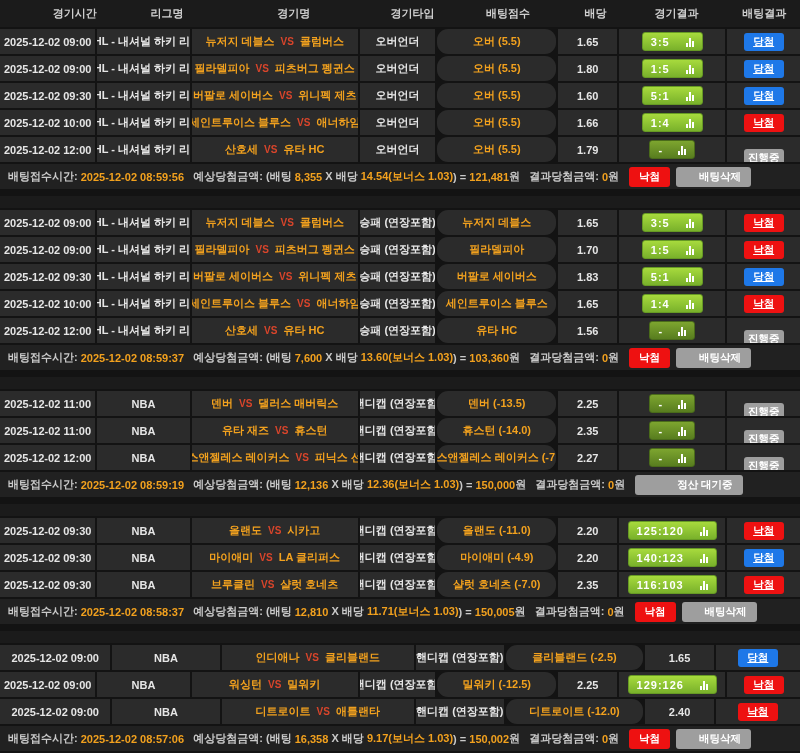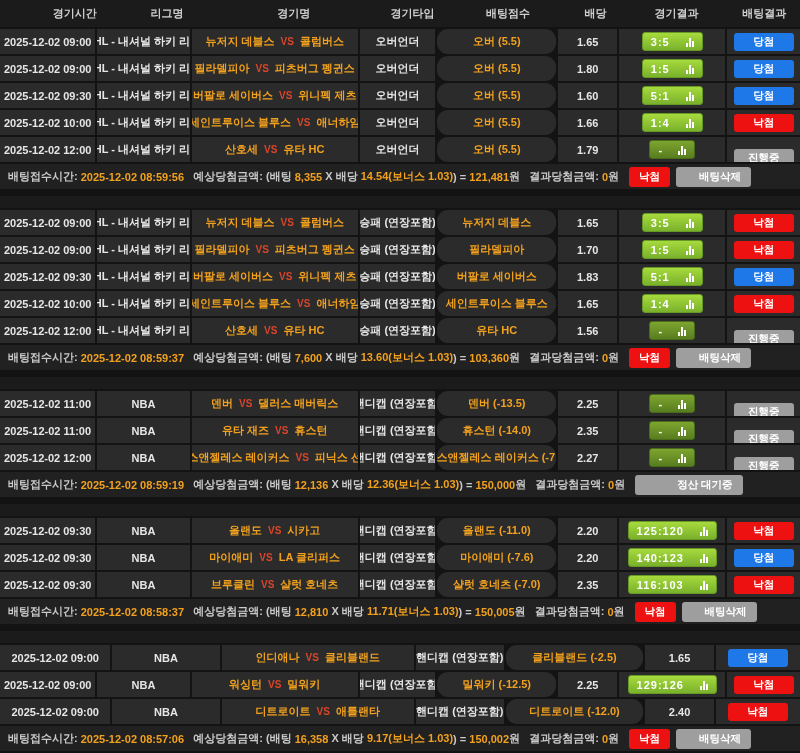--- a/index.html
+++ b/index.html
@@ -34,21 +34,21 @@
     background:linear-gradient(#a7da3d,#79b12b);color:#fff;font-weight:bold;font-size:11px;
     letter-spacing:1px;cursor:pointer;font-family:inherit;
   }
   .btn-score.pending{
     background:linear-gradient(#7da52f,#587d1f);border-color:#4a6b1a;min-width:44px;letter-spacing:0;
   }
   .bars{display:inline-flex;align-items:flex-end;gap:1px;height:10px;}
   .bars i{display:block;width:2px;background:#fff;}
   .badge{
     display:inline-flex;align-items:center;justify-content:center;
-    width:60px;height:18px;border-radius:3px;color:#fff;font-weight:bold;font-size:10.5px;
+    width:40px;height:18px;border-radius:3px;color:#fff;font-weight:bold;font-size:10.5px;text-decoration:underline;
   }
   .badge.win{background:var(--win-blue);}
   .badge.lose{background:var(--lose-red);}
   .badge.progress{background:var(--progress-gray);margin-top:16px;}
   .tfoot{
     margin-top:2px;height:25px;background:var(--footer-bg);
     display:flex;align-items:center;padding:0 8px;font-size:11px;
   }
   .fleft{display:flex;align-items:center;white-space:nowrap;overflow:hidden;}
   .seg.label{color:var(--text-gray);font-weight:bold;white-space:pre;}
@@ -494,21 +494,21 @@
       </div>
       <div class="row">
         <div class="cell c0">2025-12-02 09:30</div>
         <div class="cell c1">NBA</div>
         <div class="cell c2">
           <span class="team">마이애미</span>
           <span class="vs">VS</span>
           <span class="team">LA 클리퍼스</span>
         </div>
         <div class="cell c3">핸디캡 (연장포함)</div>
-        <div class="cell c4">마이애미 (-7.6)</div>
+        <div class="cell c4">마이애미 (-4.9)</div>
         <div class="cell c5">2.20</div>
         <div class="cell c6">
           <button class="btn-score">
             <span class="score-text">140:123</span>
             <span class="bars">
               <i style="height: 4px;"></i>
               <i style="height: 9px;"></i>
               <i style="height: 6px;"></i>
             </span>
           </button>

